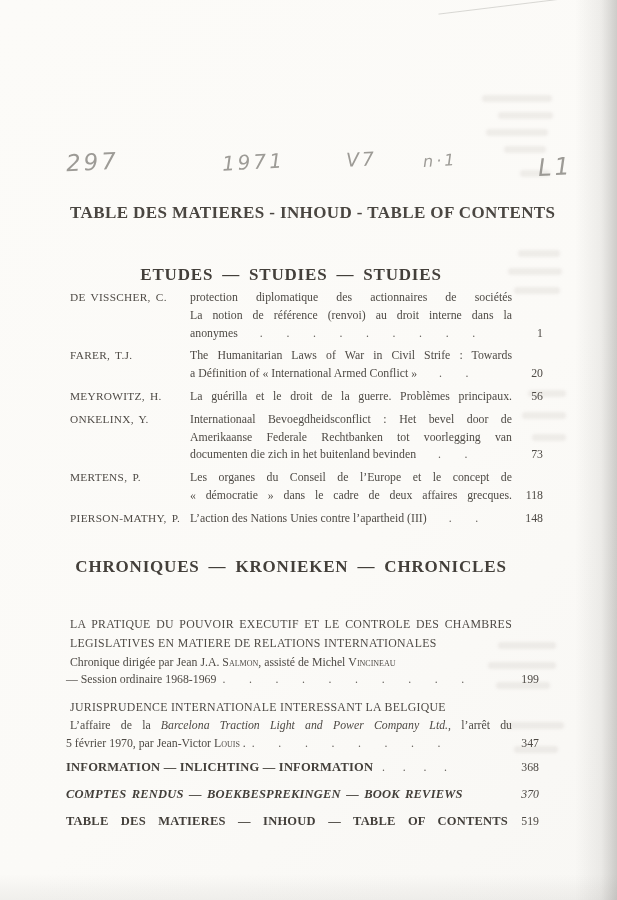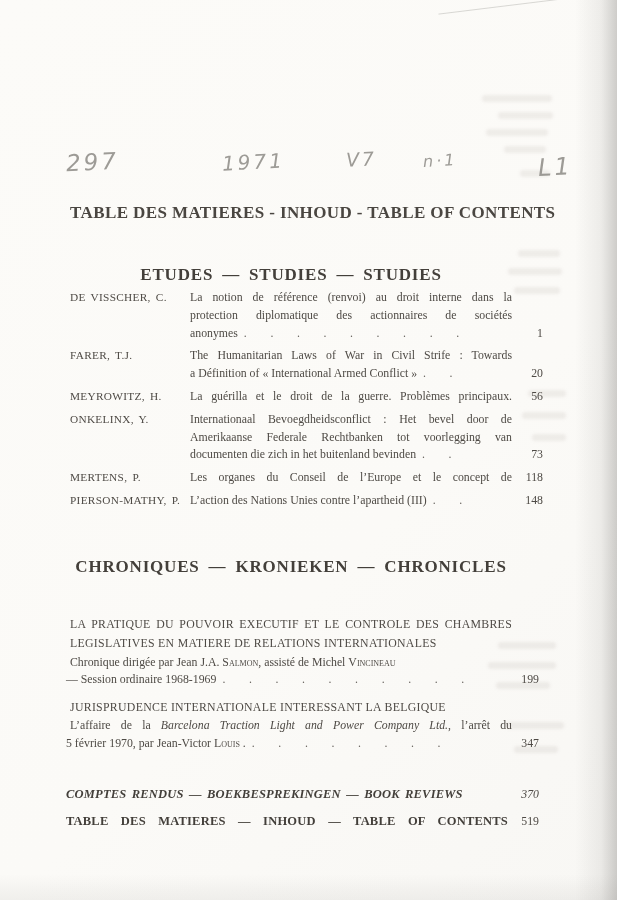--- a/index.html
+++ b/index.html
@@ -26,21 +26,21 @@
   .sec-head{position:absolute;left:70px;width:442px;text-align:center;
     font-size:17px;font-weight:bold;letter-spacing:0.8px;word-spacing:4px;color:#433f3a;}
   .etudes-head{top:265px;}
   .chron-head{top:557px;}
   .entries{position:absolute;left:70px;top:289px;width:473px;}
   .entry{display:grid;grid-template-columns:120px 322px 31px;margin-bottom:5px;
     font-size:11.8px;line-height:17.8px;}
   .author{font-size:11.3px;letter-spacing:0.3px;word-spacing:2px;white-space:nowrap;}
   .desc{overflow:hidden;}
   .jline{text-align:justify;text-align-last:justify;white-space:nowrap;overflow:hidden;}
-  .lastline{display:flex;white-space:pre;overflow:hidden;}
+  .lastline{display:flex;white-space:pre;overflow:hidden;gap:16px;}
   .dots{white-space:pre;margin-left:6px;color:#6a6661;}
   .pg{align-self:end;text-align:right;}
   .sup{vertical-align:super;font-size:8px;line-height:0;}
   .it{font-style:italic;}
   .sc{font-variant:small-caps;}
   .block{position:absolute;left:70px;width:473px;font-size:11.8px;line-height:18.5px;}
   .capsline{letter-spacing:0.3px;}
   .wide{width:442px;}
   .numline{position:absolute;left:66px;width:473px;display:flex;font-size:11.8px;line-height:17.8px;}
   .numline .pgn{margin-left:auto;min-width:31px;text-align:right;white-space:pre;}
@@ -80,22 +80,22 @@
 
   <h1 class="title">TABLE DES MATIERES - INHOUD - TABLE OF CONTENTS</h1>
 
   <div class="sec-head etudes-head">ETUDES — STUDIES — STUDIES</div>
 
   <div class="entries">
 
     <div class="entry">
       <div class="author">DE VISSCHER, C.</div>
       <div class="desc">
+        <div class="jline">protection diplomatique des actionnaires de sociétés</div>
         <div class="jline">La notion de référence (renvoi) au droit interne dans la</div>
-        <div class="jline">protection diplomatique des actionnaires de sociétés</div>
         <div class="lastline"><span>anonymes</span><span class="dots">.        .        .        .        .        .        .        .        .</span></div>
       </div>
       <div class="pg">1</div>
     </div>
 
 
     <div class="entry">
       <div class="author">FARER, T.J.</div>
       <div class="desc">
         <div class="jline">The Humanitarian Laws of War in Civil Strife : Towards</div>
@@ -119,20 +119,21 @@
         <div class="jline">Amerikaanse Federale Rechtbanken tot voorlegging van</div>
         <div class="lastline"><span>documenten die zich in het buitenland bevinden</span><span class="dots">.        .</span></div>
       </div>
       <div class="pg">73</div>
     </div>
 
     <div class="entry">
       <div class="author">MERTENS, P.</div>
       <div class="desc">
         <div class="jline">Les organes du Conseil de l’Europe et le concept de</div>
+        <div class="jline">« démocratie » dans le cadre de deux affaires grecques.</div>
       </div>
       <div class="pg">118</div>
     </div>
 
     <div class="entry">
       <div class="author">PIERSON-MATHY, P.</div>
       <div class="desc">
         <div class="lastline"><span>L’action des Nations Unies contre l’apartheid (III)</span><span class="dots">.        .</span></div>
       </div>
       <div class="pg">148</div>
@@ -159,20 +160,25 @@
 
   <div class="block" style="top:716px;">
     <div class="jline wide"><span>L’affaire de la </span><span class="it">Barcelona Traction Light and Power Company Ltd.</span><span>, l’arrêt du</span></div>
   </div>
   <div class="numline" style="top:735px;">
       <span style="white-space:pre;"><span>5 février 1970, par Jean-Victor </span><span class="sc">Louis</span><span> .</span></span>
       <span class="dots">.        .        .        .        .        .        .        .</span>
       <span class="pgn">347</span>
     </div>
 
+  <div class="numline" style="top:759px;">
+      <span class="boldrow">INFORMATION — INLICHTING — INFORMATION</span>
+      <span class="dots"> .      .      .      .</span>
+      <span class="pgn">368</span>
+    </div>
 
   <div class="numline" style="top:786px;font-style:italic;">
       <span class="boldrow ws2">COMPTES RENDUS — BOEKBESPREKINGEN — BOOK REVIEWS</span>
       <span class="dots"></span>
       <span class="pgn">370</span>
     </div>
 
   <div class="numline" style="top:813px;">
       <span class="boldrow spread">TABLE DES MATIERES — INHOUD — TABLE OF CONTENTS</span>
       <span class="pgn">519</span>

